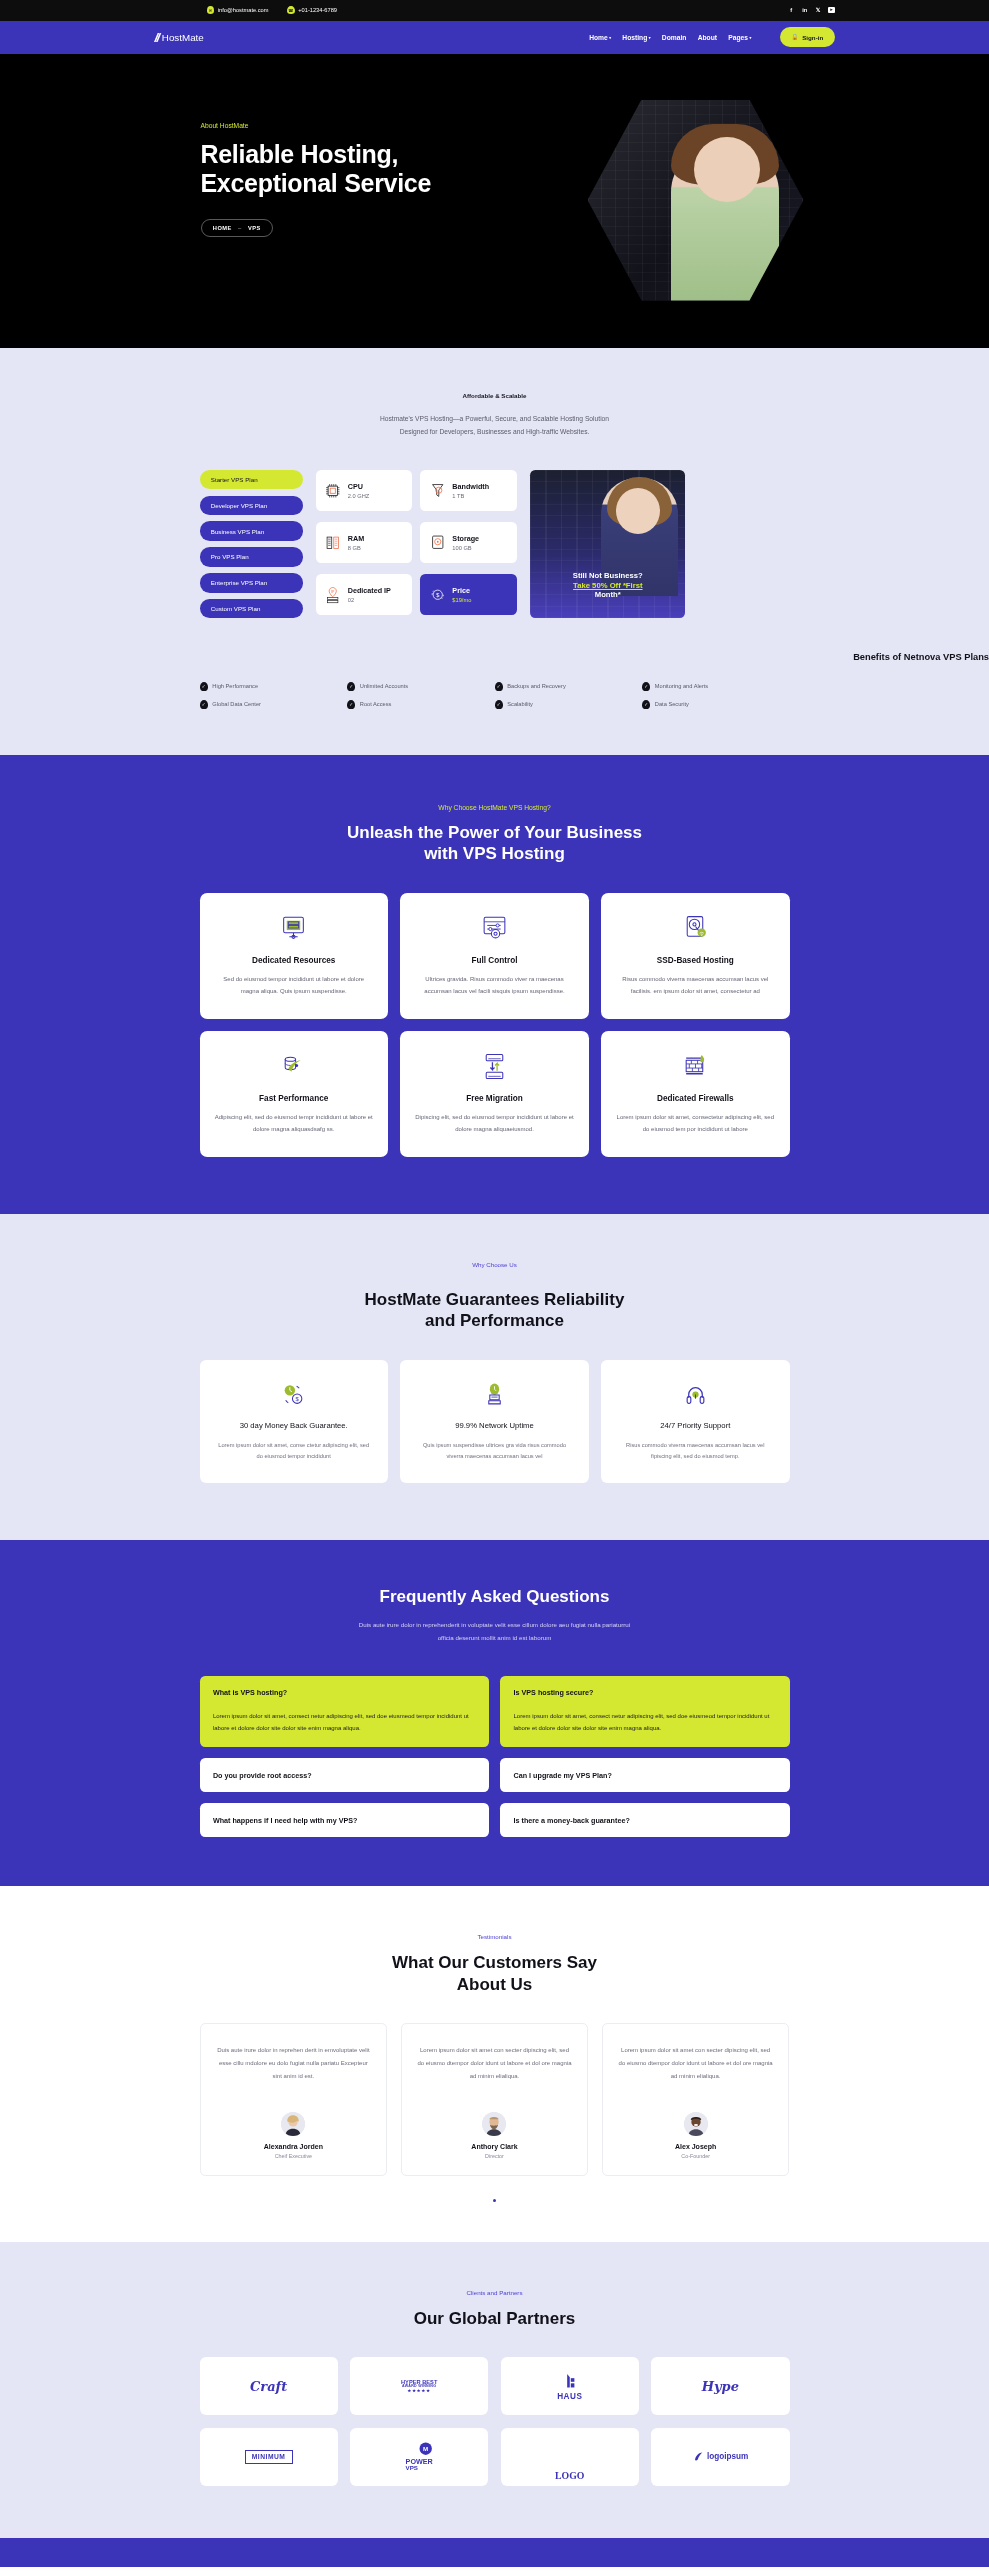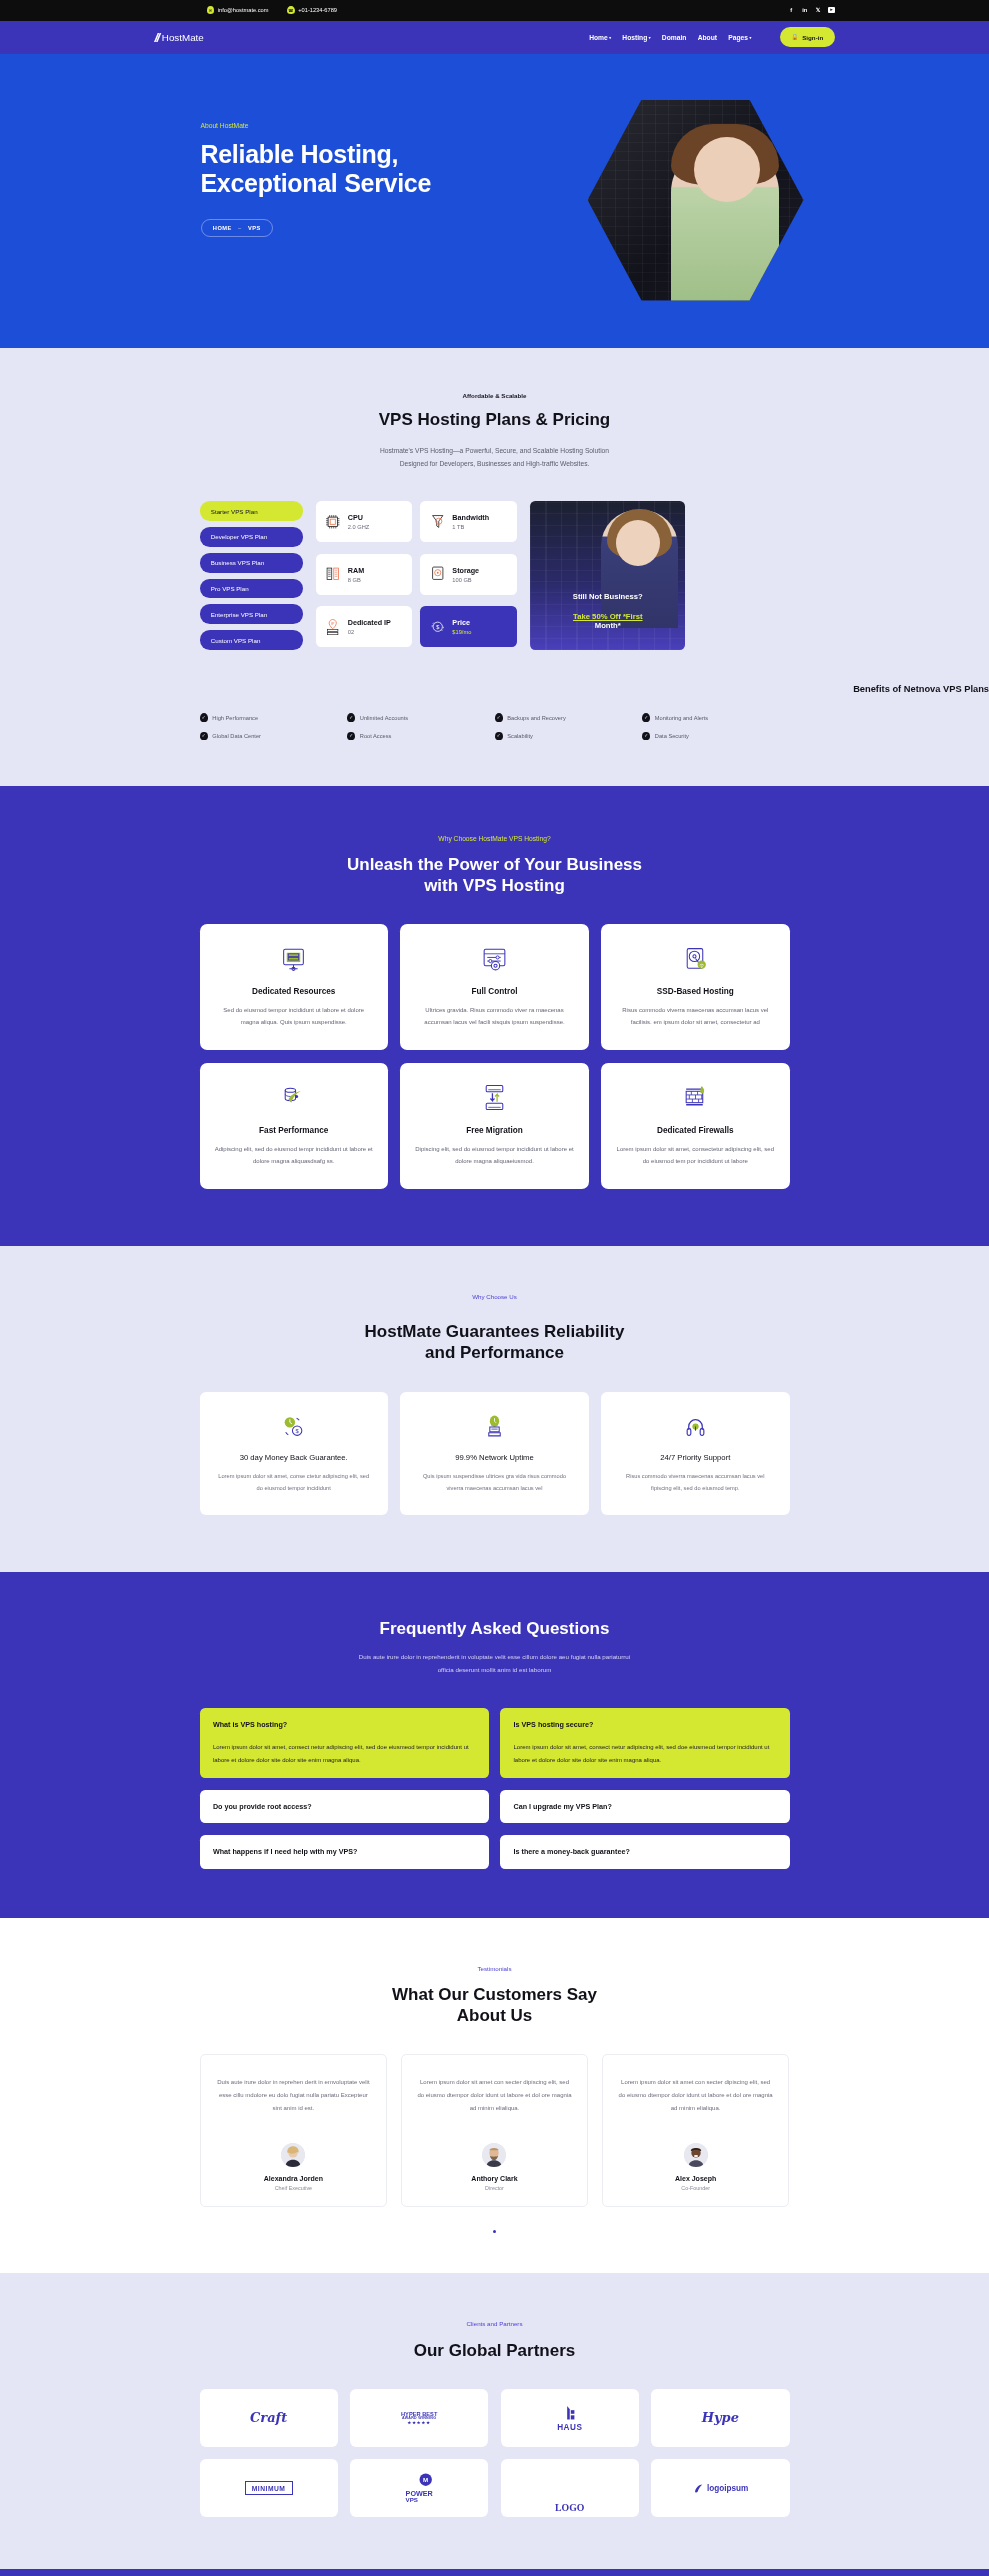--- a/index.html
+++ b/index.html
@@ -36,21 +36,21 @@
   .logo-text { font-size:9.8px; color:#fff; font-weight:400; }
   .nav { margin-left:auto; display:flex; gap:11.3px; align-items:center; }
   .nav-item { color:#fff; font-size:6.7px; font-weight:bold; display:flex; align-items:center; gap:1.5px; cursor:pointer; }
   .caret { font-size:3.6px; position:relative; top:0.5px; }
   .signin {
     margin-left:17.5px; background:#d4e832; color:#15151f; font-weight:bold; font-size:6.2px;
     padding:5.7px 11.3px; border-radius:11.3px; display:flex; align-items:center; gap:3.1px; border:none; cursor:pointer;
   }
 
   
-  .hero { background:#1d4ed8; height:294px; position:relative; overflow:hidden; }
+  .hero { background:#000000; height:294px; position:relative; overflow:hidden; }
   .hero-inner { width:680px; margin:0 auto; position:relative; height:100%; }
   .hero-copy { position:absolute; left:46px; top:68px; }
   .hero-eyebrow { color:#d4e832; font-size:6.7px; margin-bottom:11.3px; }
   .hero-title { color:#fff; font-size:25px; font-weight:bold; line-height:1.18; letter-spacing:-0.3px; }
   .crumb {
     margin-top:20.6px; display:inline-flex; gap:6.2px; align-items:center; border:0.5px solid rgba(255,255,255,.35);
     border-radius:10.3px; padding:4.6px 11.3px; color:#fff; font-size:5.7px; font-weight:bold; letter-spacing:0.5px;
   }
   .crumb .sep { opacity:.7; font-weight:400; }
   .hero-art {
@@ -109,21 +109,21 @@
   }
   .promo .grid-bg { position:absolute; inset:0;
     background:repeating-linear-gradient(90deg, rgba(255,255,255,.05) 0 1px, transparent 1px 15.5px),
                repeating-linear-gradient(0deg, rgba(255,255,255,.035) 0 1px, transparent 1px 11.3px);}
   .promo .lady { position:absolute; right:7.2px; top:8.2px; width:77px; height:118px;
     background:linear-gradient(180deg,#e7d0bd 0%,#e7d0bd 22%,#3b3f7a 23%,#303468 100%); border-radius:36px 36px 0 0;}
   .promo .lady-hair { position:absolute; right:13.4px; top:7.2px; width:65px; height:49px; background:#8a6239; border-radius:32px 32px 35% 35%;}
   .promo .lady-face { position:absolute; right:25px; top:18.5px; width:44px; height:46px; background:#edd3be; border-radius:50%;}
   .promo-txt { position:absolute; left:0; right:0; bottom:19.6px; text-align:center; padding:0 7.2px; }
   .promo-txt .l1 { color:#fff; font-size:7.7px; font-weight:bold; }
-  .promo-txt .l2 { color:#d4e832; font-size:7.7px; font-weight:bold; text-decoration:underline; margin-top:11px; }
+  .promo-txt .l2 { color:#d4e832; font-size:7.7px; font-weight:bold; text-decoration:underline; margin-top:1px; }
   .promo-txt .l3 { color:#fff; font-size:7.7px; font-weight:bold; }
 
   .benefits-title { text-align:right; font-size:9.3px; font-weight:bold; color:#111119; margin-top:34px; }
   .benefits { width:680px; margin:19.6px auto 0; padding:0 45px 46px;
     display:grid; grid-template-columns:repeat(4,1fr); row-gap:9.3px; }
   .benefit { display:flex; align-items:center; gap:4.6px; font-size:5.7px; color:#595968; }
   .bchk { width:8.2px; height:8.8px; flex:none; background:#111119;
      border-radius:50% 50% 50% 50%/55% 55% 45% 45%; color:#fff; font-size:4.6px;
      display:flex; align-items:center; justify-content:center;}
 
@@ -255,21 +255,20 @@
       <div class="rack"></div>
       <div class="person"></div>
       <div class="hair"></div>
       <div class="face"></div>
     </div>
   </div>
 </div>
 
 <div class="sec-lav pricing">
   <div class="eyebrow-dark">Affordable &amp; Scalable</div>
-  <div class="h2-dark" style="margin-top:10.3px;">VPS Hosting Plans &amp; Pricing</div>
   <div class="sub-dark" style="margin-top:13.4px;">
     <div>Hostmate's VPS Hosting—a Powerful, Secure, and Scalable Hosting Solution</div>
     <div>Designed for Developers, Businesses and High-traffic Websites.</div>
   </div>
 
   <div class="pricing-grid">
 
     <div class="plan-col">
       <button class="plan-btn active">Starter VPS Plan</button>
       <button class="plan-btn">Developer VPS Plan</button>

